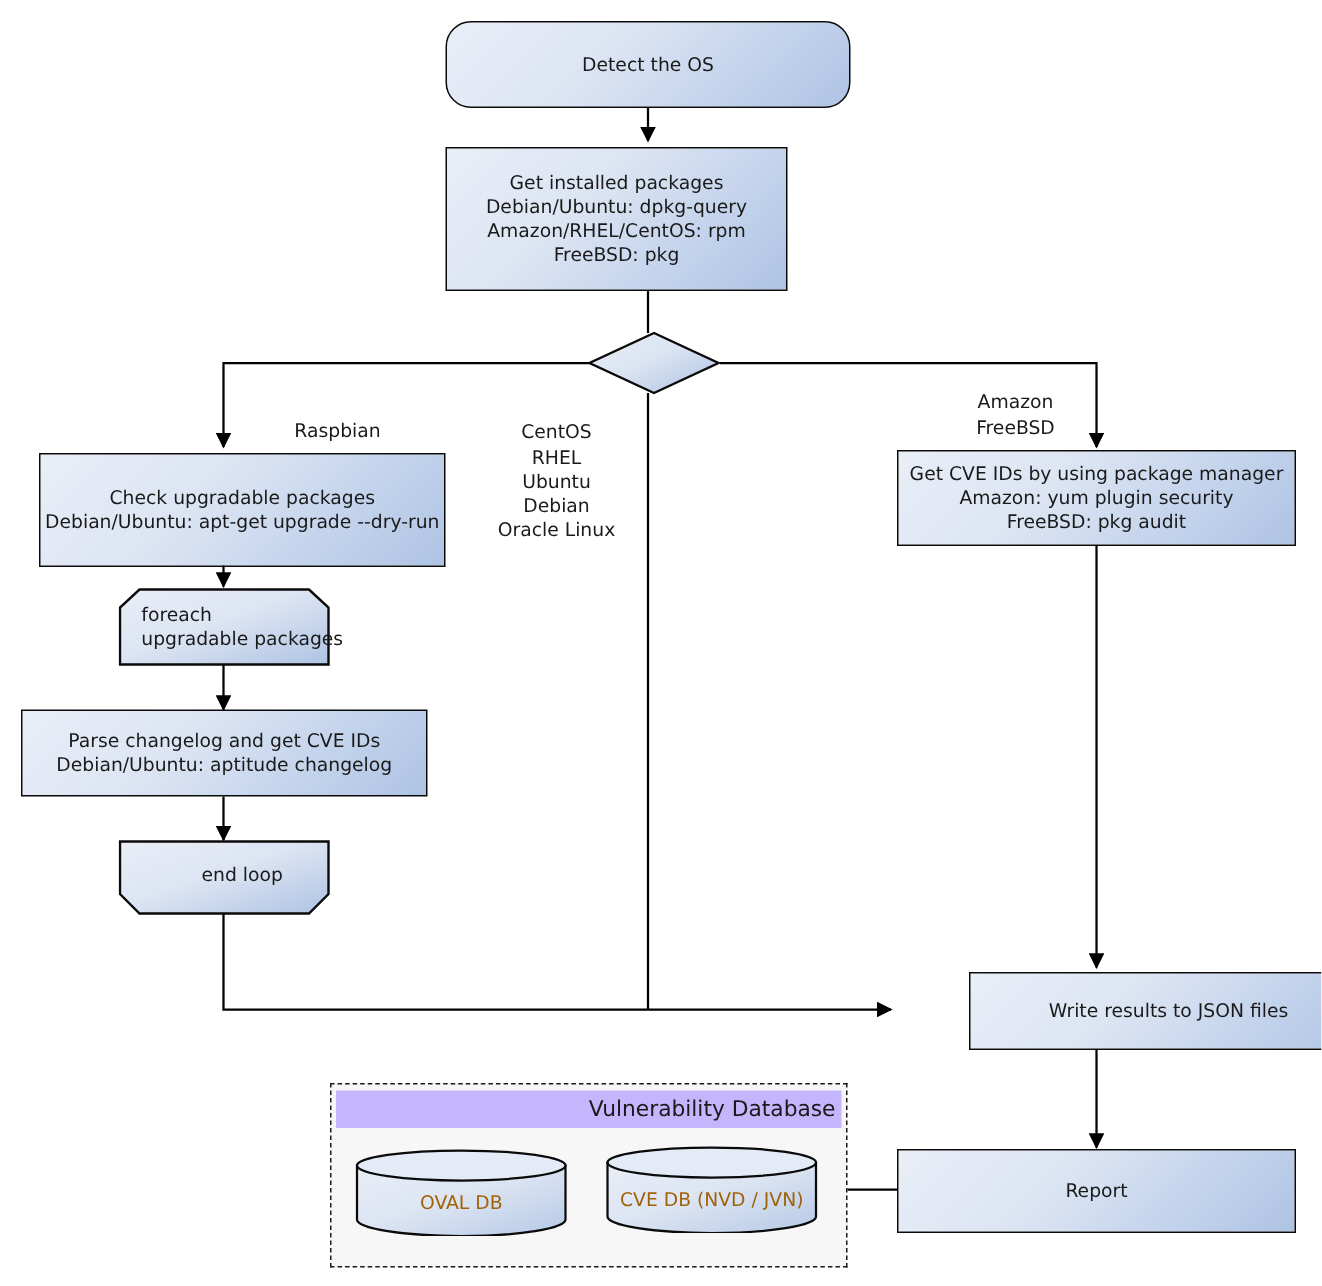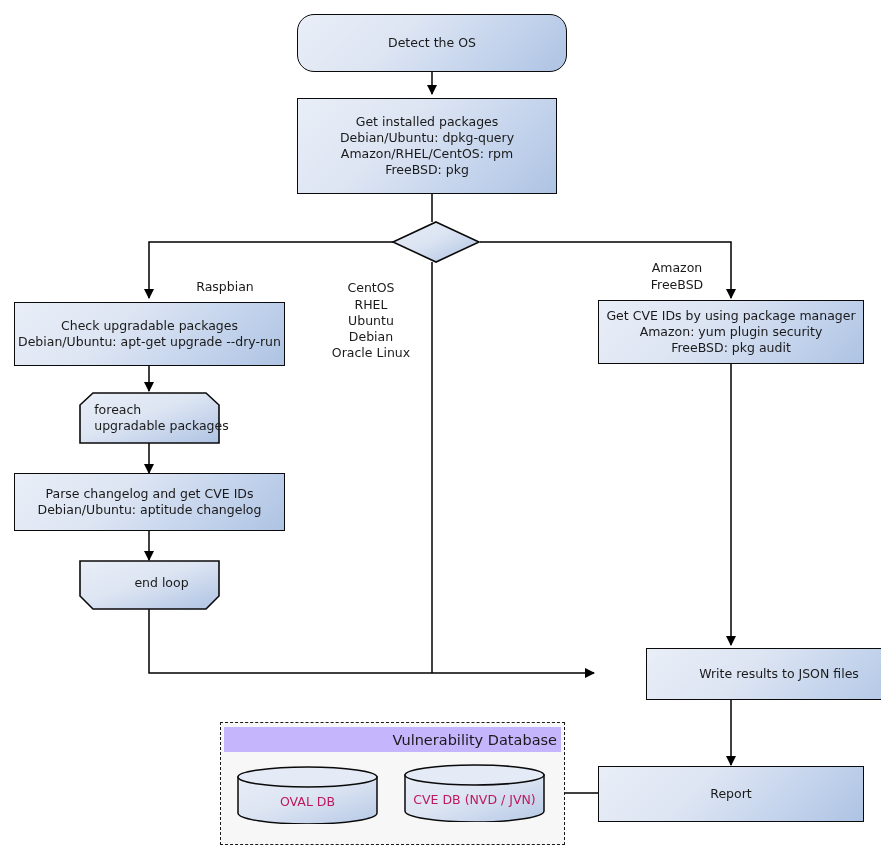--- a/index.html
+++ b/index.html
@@ -96,21 +96,21 @@
   .db-wrap {
     position: absolute;
     z-index: 3;
   }
   .db-label {
     position: absolute;
     display: flex;
     align-items: center;
     justify-content: center;
     font-size: 12.5px;
-    color: #be185d;
+    color: #a16207;
     z-index: 4;
     pointer-events: none;
   }
 </style>
 </head>
 <body>
 
 <div id="canvas">
 
   <svg id="edges" viewBox="0 0 881 857" width="881" height="857">
@@ -144,41 +144,41 @@
       <path d="M 731 700 L 731 765" marker-end="url(#arrow)"></path>
 
       <path d="M 545 793 L 598 793"></path>
     </g>
   </svg>
 
   <div class="node proc" style="left:297px; top:14px; width:270px; height:58px;border-radius:17px;">
     <span>Detect the OS</span>
   </div>
 
-  <div class="node proc" style="left:297px; top:98px; width:260px; height:96px;">
+  <div class="node proc" style="left:297px; top:98px; width:228px; height:96px;">
     <span>Get installed packages
 Debian/Ubuntu: dpkg-query
 Amazon/RHEL/CentOS: rpm
 FreeBSD: pkg</span>
   </div>
 
   <div class="diamond-wrap" style="left:391px; top:220px; width:90px; height:44px;">
     <svg width="90" height="44" viewBox="0 0 90 44">
       <defs>
         <linearGradient id="gradDia" x1="0" y1="0" x2="1" y2="1">
           <stop offset="0%" stop-color="#e9eef7"></stop>
           <stop offset="45%" stop-color="#dbe4f2"></stop>
           <stop offset="100%" stop-color="#aec3e3"></stop>
         </linearGradient>
       </defs>
       <polygon points="45,2 88,22 45,42 2,22" fill="url(#gradDia)" stroke="#0a0a0a" stroke-width="1.6"></polygon>
     </svg>
   </div>
 
-  <div class="node proc" style="left:14px; top:302px; width:271px; height:64px;">
+  <div class="node proc" style="left:26px; top:302px; width:271px; height:76px;">
     <span>Check upgradable packages
 Debian/Ubuntu: apt-get upgrade --dry-run</span>
   </div>
 
   <div class="loop-shape" style="left:79px; top:392px; width:141px; height:52px;">
     <svg width="141" height="52" viewBox="0 0 141 52">
       <defs>
         <linearGradient id="gradLoop1" x1="0" y1="0" x2="1" y2="1">
           <stop offset="0%" stop-color="#e9eef7"></stop>
           <stop offset="45%" stop-color="#dde5f3"></stop>

